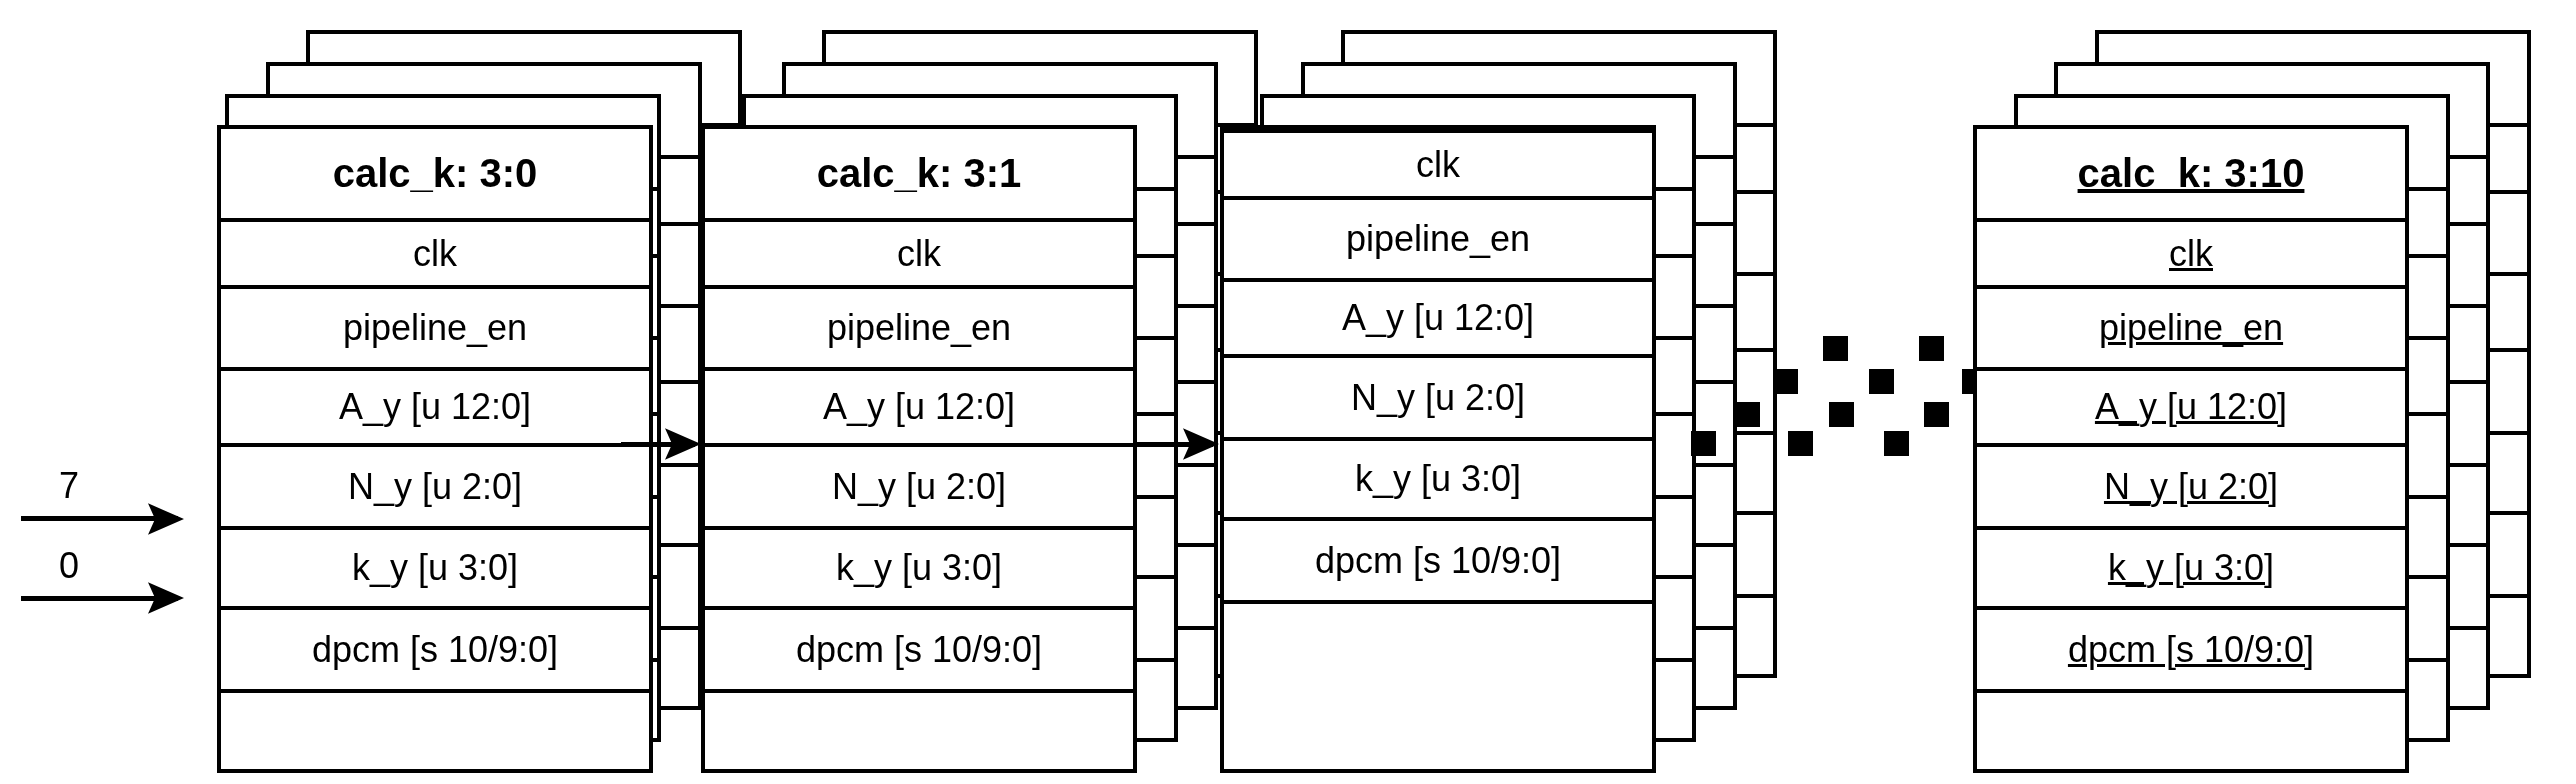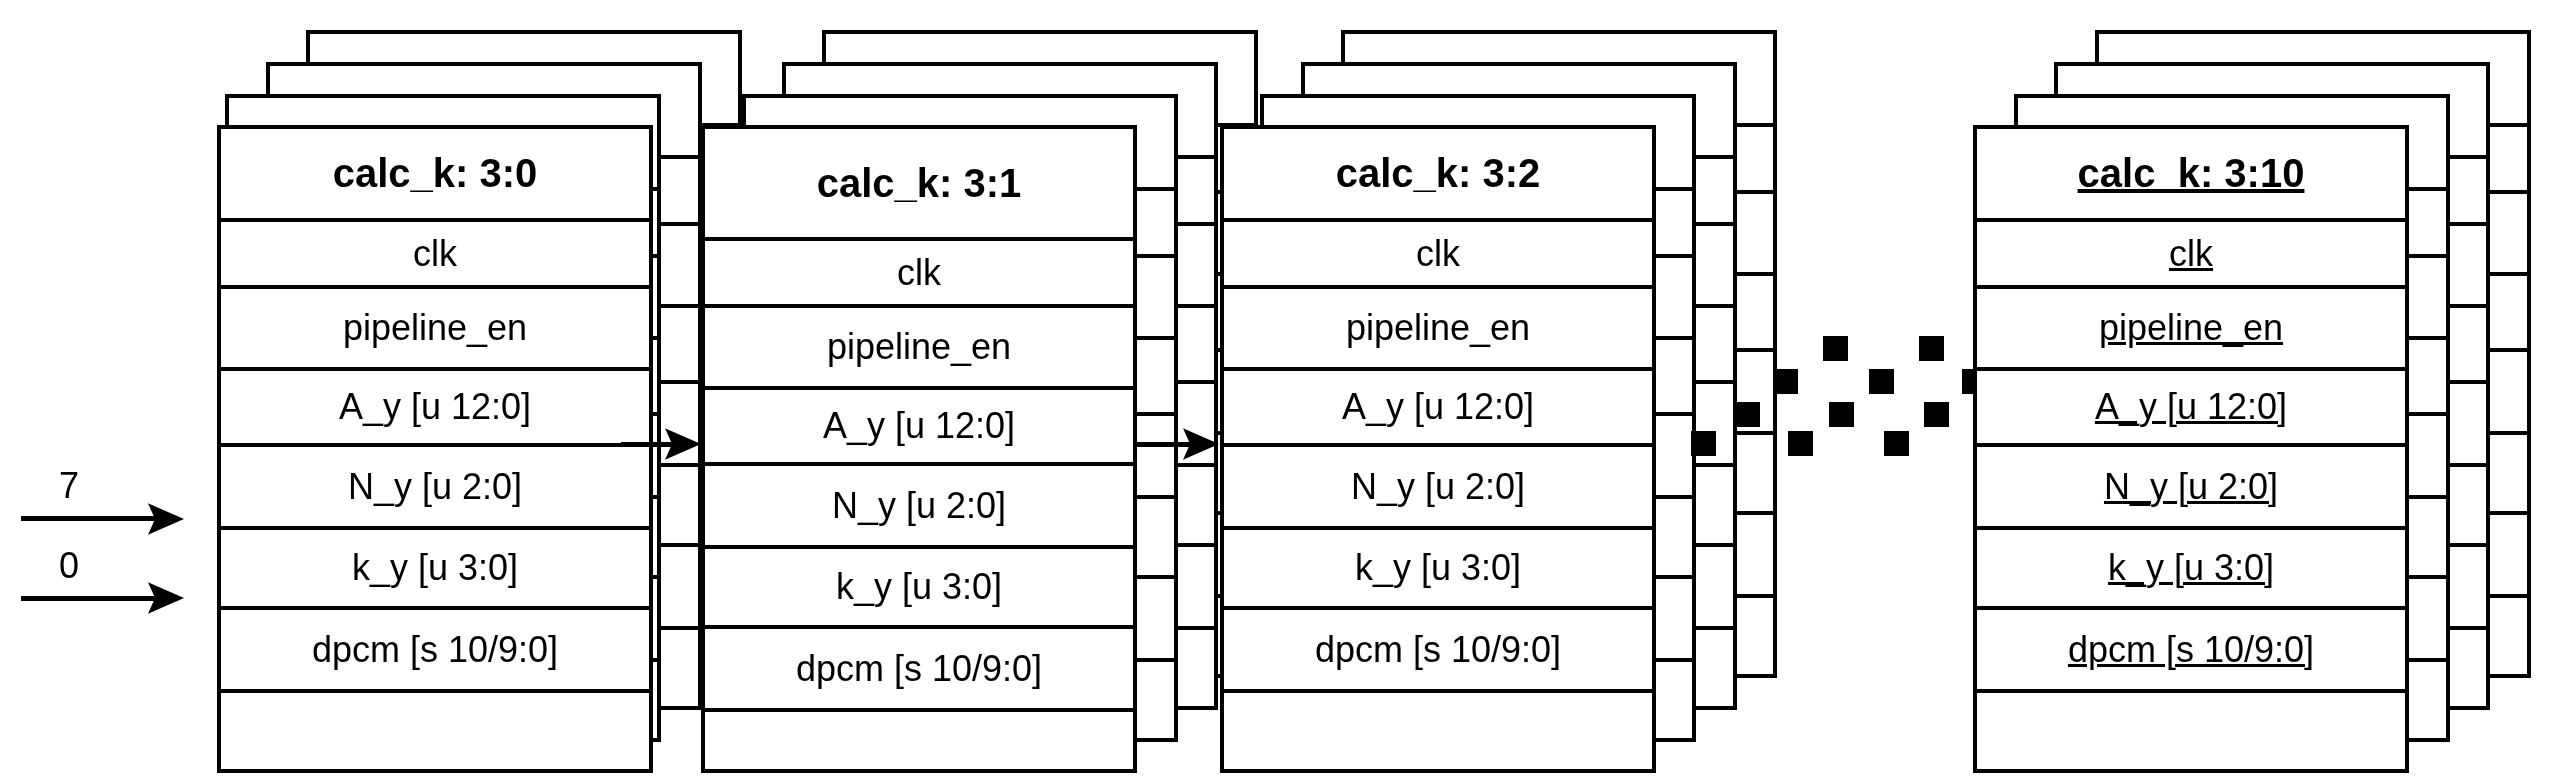--- a/index.html
+++ b/index.html
@@ -97,21 +97,21 @@
       <div class="card-title" style="height: 89px;">calc_k: 2:1</div>
       <div class="sig-row" style="height: 67px;">clk</div>
       <div class="sig-row" style="height: 82px;">pipeline_en</div>
       <div class="sig-row" style="height: 76px;">A_y [u 12:0]</div>
       <div class="sig-row" style="height: 83px;">N_y [u 2:0]</div>
       <div class="sig-row" style="height: 80px;">k_y [u 3:0]</div>
       <div class="sig-row" style="height: 83px;">dpcm [s 10/9:0]</div>
       <div class="sig-row sig-row-empty"></div>
     </div>
     <div class="card" style="left: 701px; top: 125px; width: 436px; height: 648px;">
-      <div class="card-title" style="height: 108px;">calc_k: 3:1</div>
+      <div class="card-title" style="height: 89px;">calc_k: 3:1</div>
       <div class="sig-row" style="height: 67px;">clk</div>
       <div class="sig-row" style="height: 82px;">pipeline_en</div>
       <div class="sig-row" style="height: 76px;">A_y [u 12:0]</div>
       <div class="sig-row" style="height: 83px;">N_y [u 2:0]</div>
       <div class="sig-row" style="height: 80px;">k_y [u 3:0]</div>
       <div class="sig-row" style="height: 83px;">dpcm [s 10/9:0]</div>
       <div class="sig-row sig-row-empty"></div>
     </div>
     <div class="card" style="left: 1341px; top: 30px; width: 436px; height: 648px;">
       <div class="card-title" style="height: 89px;">calc_k: 0:2</div>
@@ -137,21 +137,20 @@
       <div class="card-title" style="height: 89px;">calc_k: 2:2</div>
       <div class="sig-row" style="height: 67px;">clk</div>
       <div class="sig-row" style="height: 82px;">pipeline_en</div>
       <div class="sig-row" style="height: 76px;">A_y [u 12:0]</div>
       <div class="sig-row" style="height: 83px;">N_y [u 2:0]</div>
       <div class="sig-row" style="height: 80px;">k_y [u 3:0]</div>
       <div class="sig-row" style="height: 83px;">dpcm [s 10/9:0]</div>
       <div class="sig-row sig-row-empty"></div>
     </div>
     <div class="card" style="left: 1220px; top: 125px; width: 436px; height: 648px;">
-      <div class="card-title" style="height: 89px;">calc_k: 3:2</div>
       <div class="sig-row" style="height: 67px;">clk</div>
       <div class="sig-row" style="height: 82px;">pipeline_en</div>
       <div class="sig-row" style="height: 76px;">A_y [u 12:0]</div>
       <div class="sig-row" style="height: 83px;">N_y [u 2:0]</div>
       <div class="sig-row" style="height: 80px;">k_y [u 3:0]</div>
       <div class="sig-row" style="height: 83px;">dpcm [s 10/9:0]</div>
       <div class="sig-row sig-row-empty"></div>
     </div>
     <div class="dot" style="left: 1823px; top: 336px; width: 25px; height: 25px;"></div>
     <div class="dot" style="left: 1919px; top: 336px; width: 25px; height: 25px;"></div>

